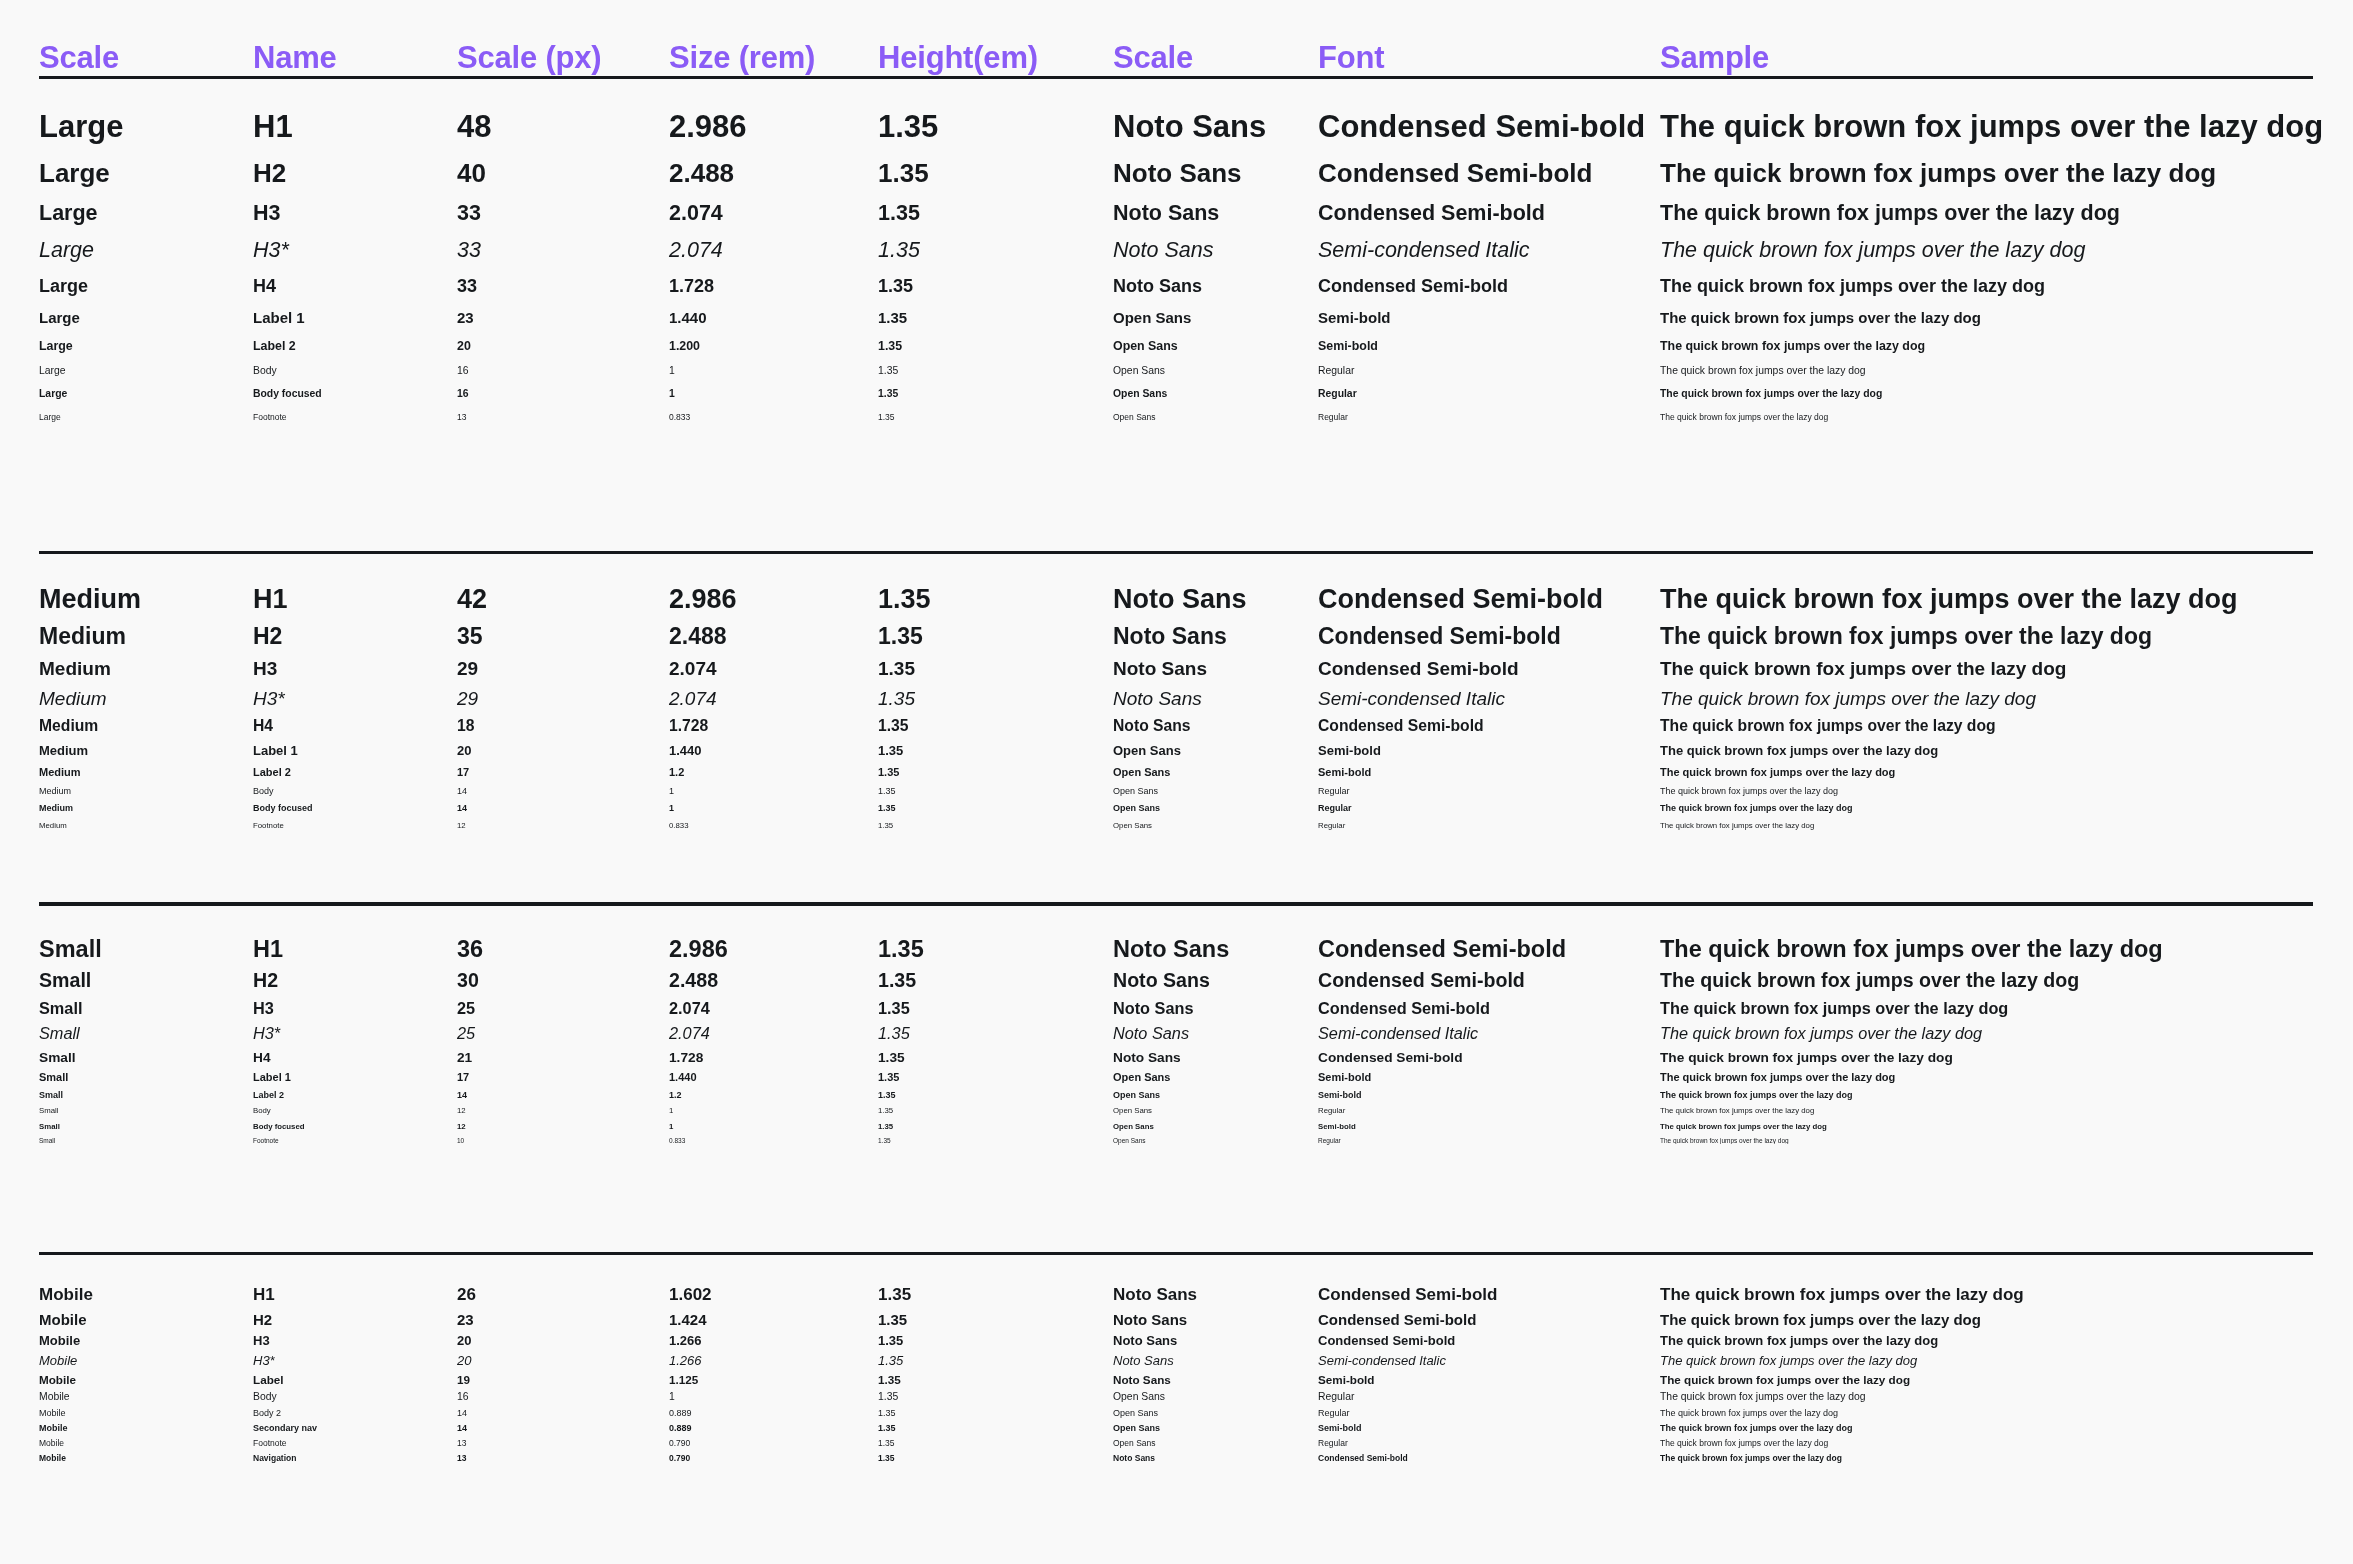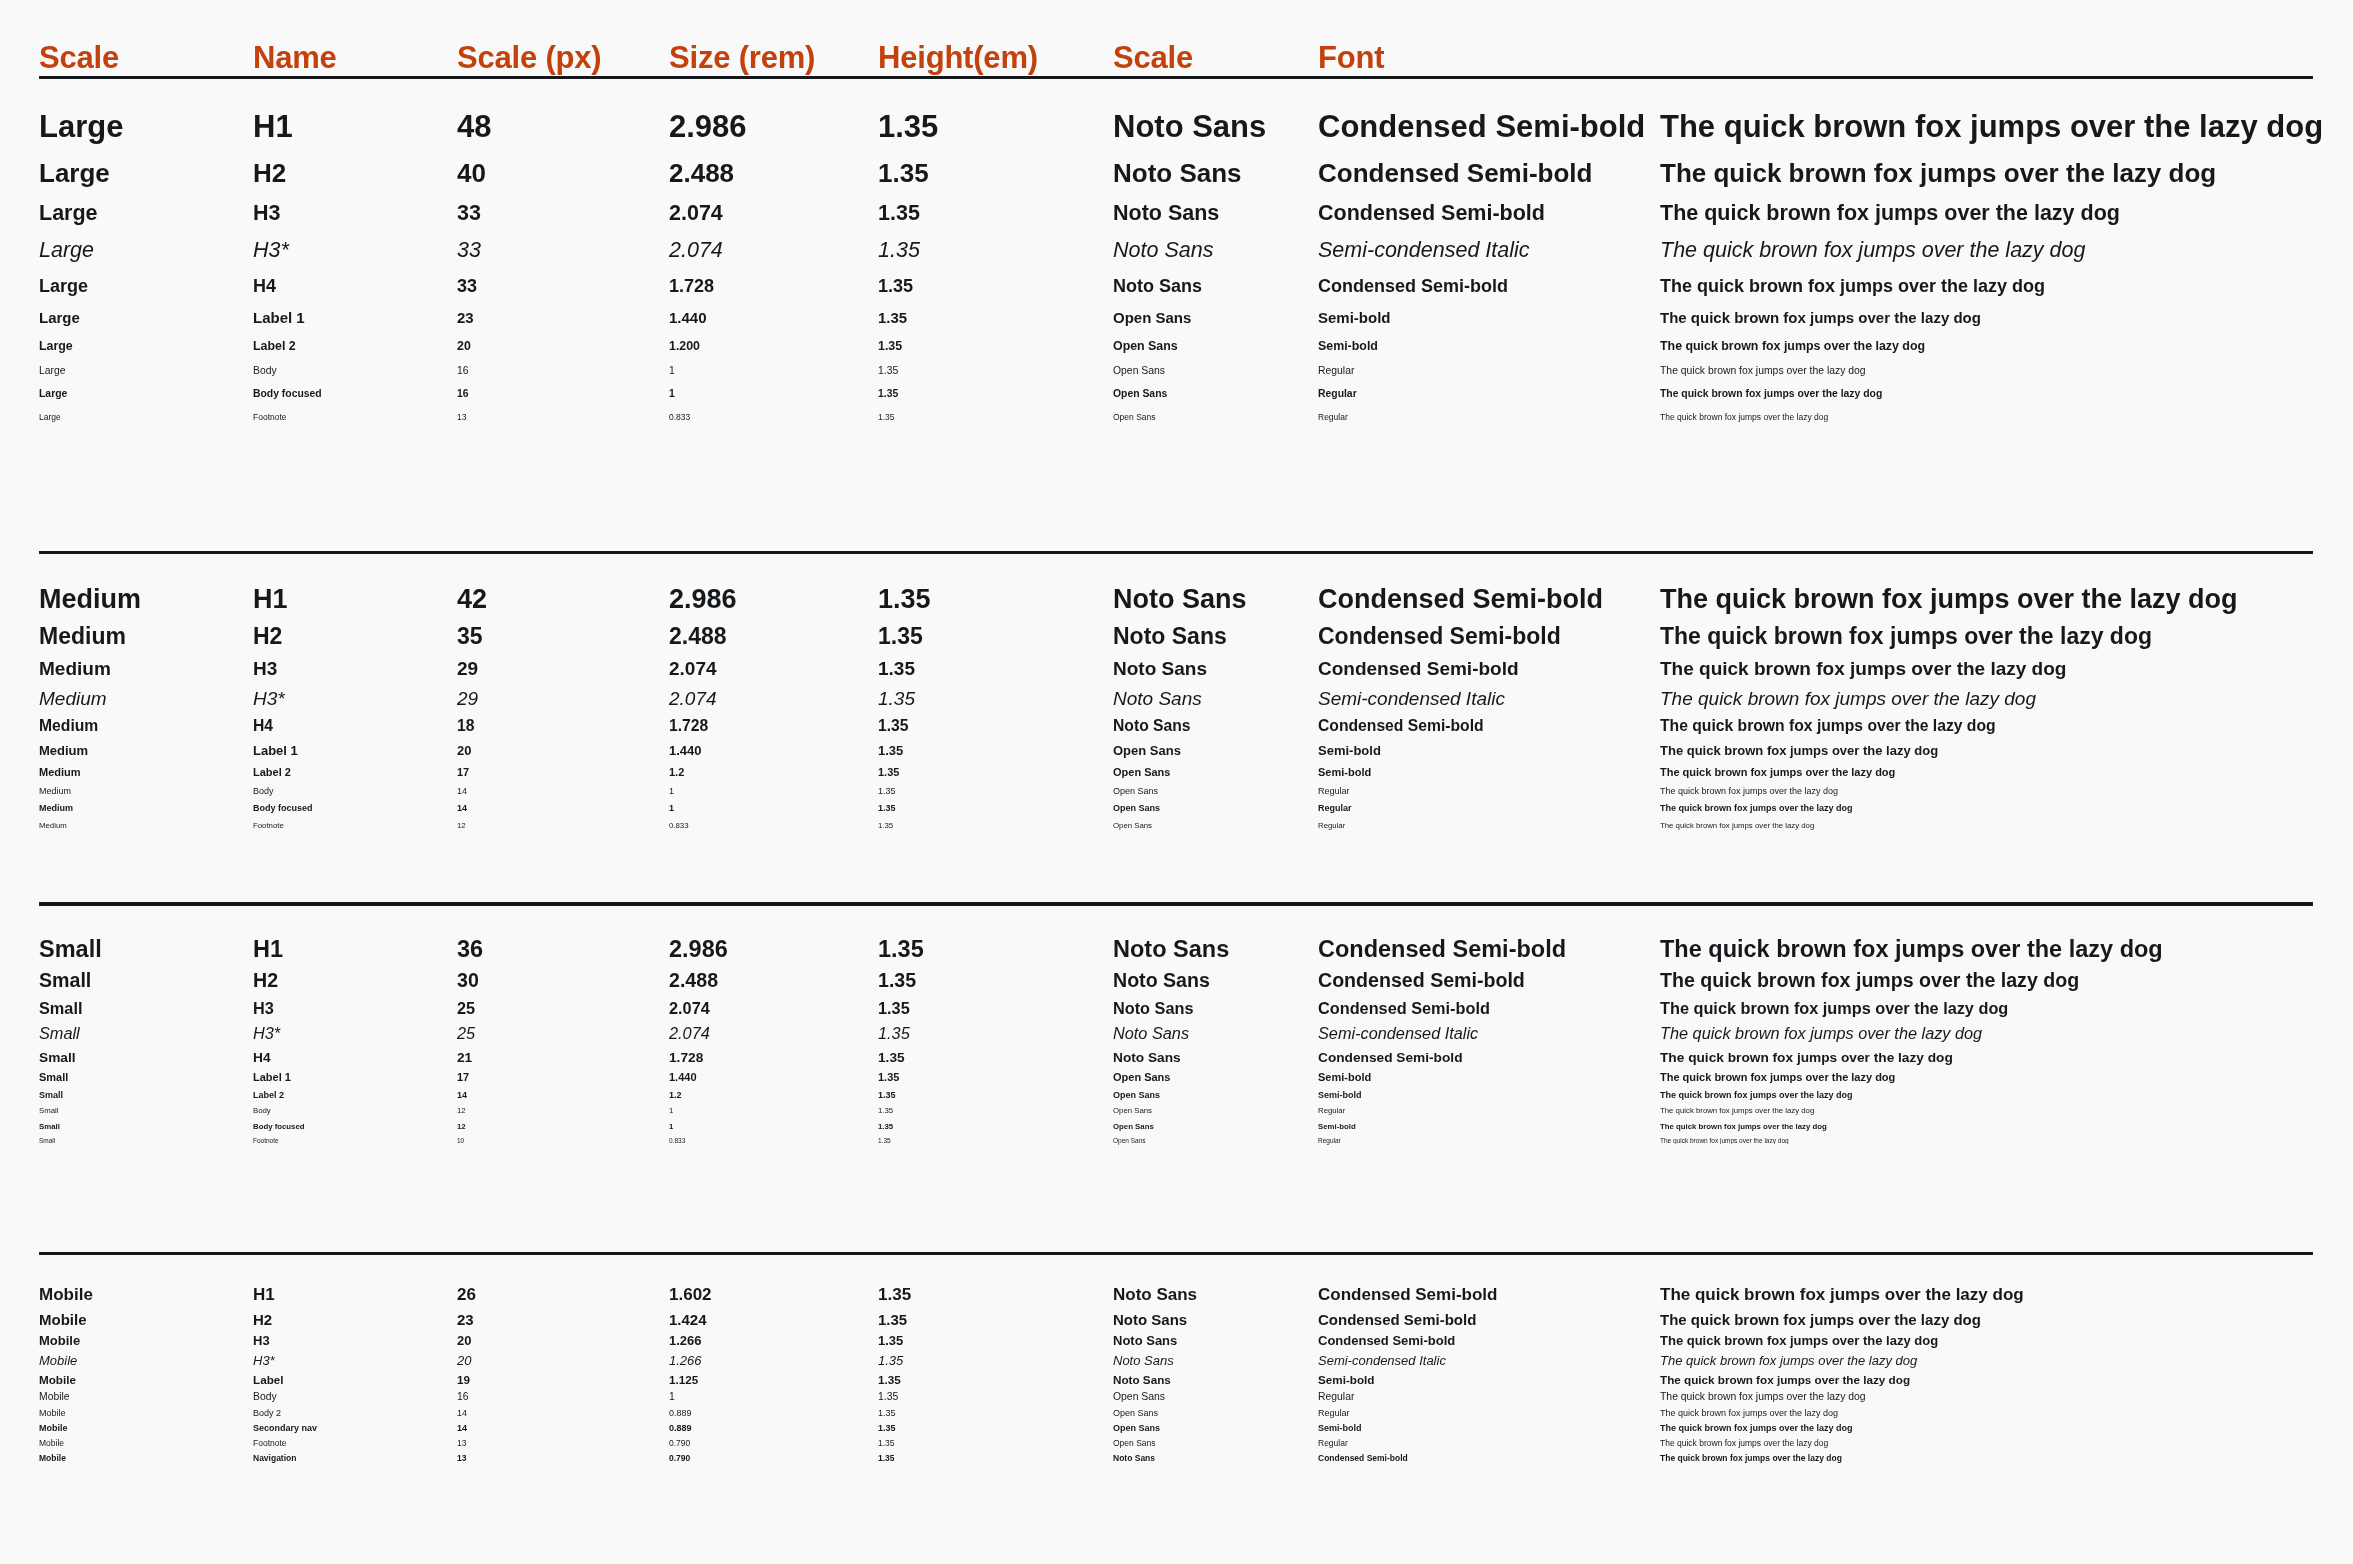--- a/index.html
+++ b/index.html
@@ -34,21 +34,21 @@
 
   
   #header-row {
     padding-top: 40px;
     padding-bottom: 0;
   }
   #header-row .cell {
     font-size: 31px;
     font-weight: 600;
     letter-spacing: -0.2px;
-    color: #c2410c;
+    color: #8b5cf6;
   }
 
   .rule {
     height: 3.3px;
     background: #16191c;
     margin: 0 41px 0 39px;
   }
 
   .section { padding-top: 0; }
 
@@ -105,20 +105,21 @@
 <div id="sheet">
 
   <div class="row" id="header-row">
     <div class="cell">Scale</div>
     <div class="cell">Name</div>
     <div class="cell">Scale (px)</div>
     <div class="cell">Size (rem)</div>
     <div class="cell">Height(em)</div>
     <div class="cell">Scale</div>
     <div class="cell">Font</div>
+    <div class="cell">Sample</div>
   </div>
 
   <div id="body-root">
       <div class="rule" style="margin-top: 0px;"></div>
       <div class="section">
         <div class="row r-h1" style="margin-top: 30px;">
           <div class="cell">Large</div>
           <div class="cell">H1</div>
           <div class="cell">48</div>
           <div class="cell">2.986</div>

